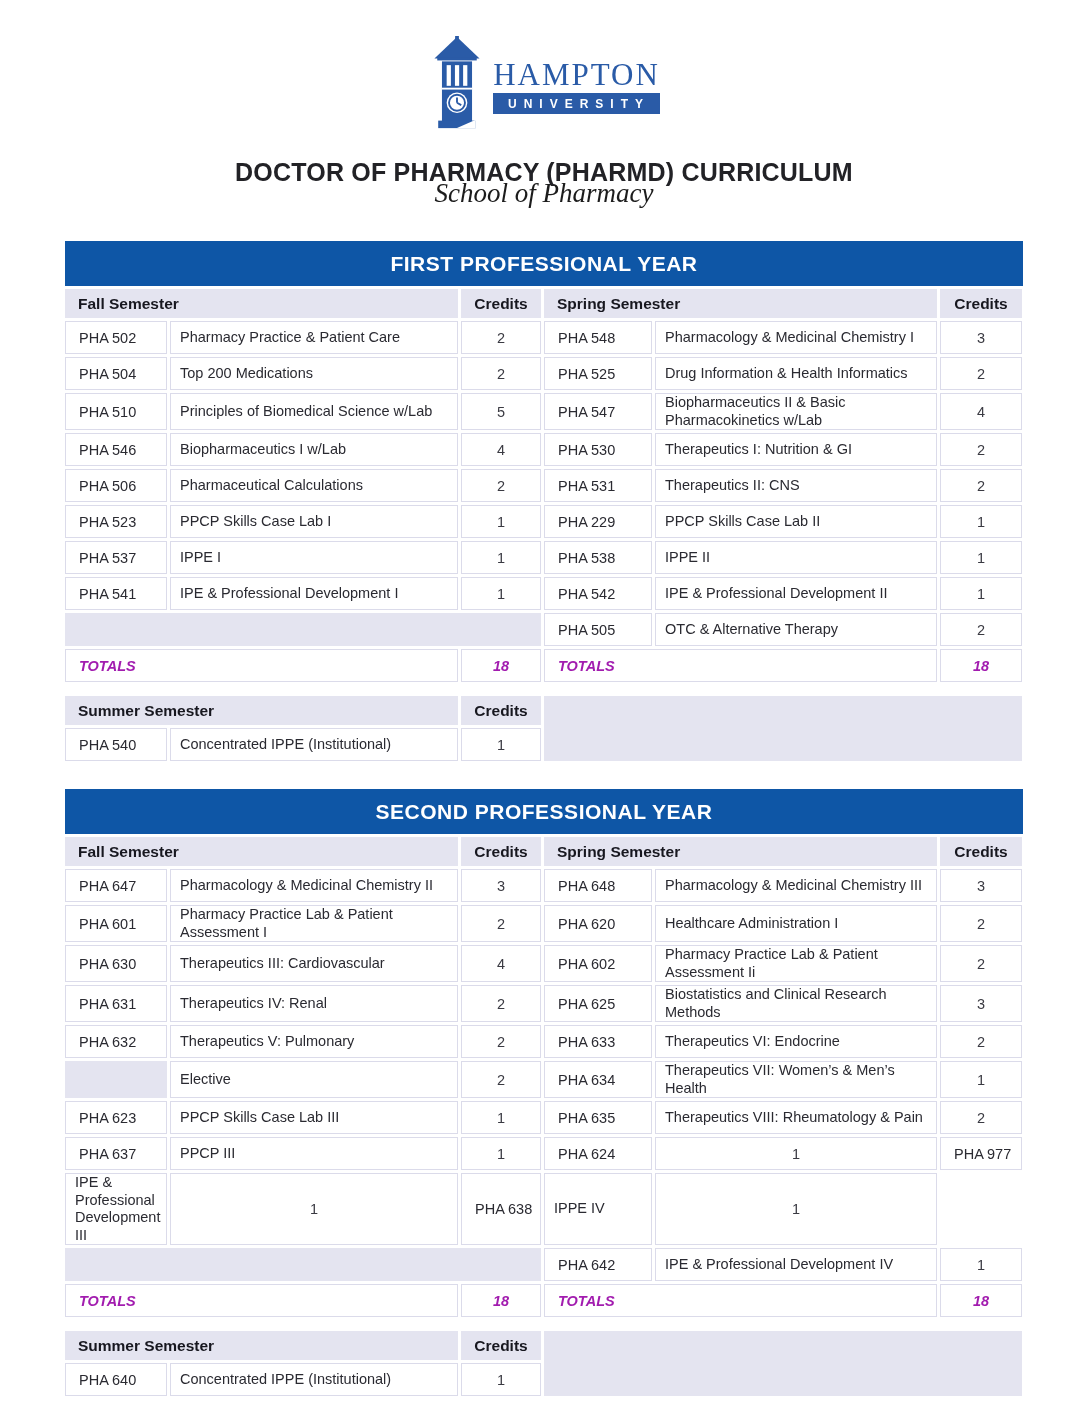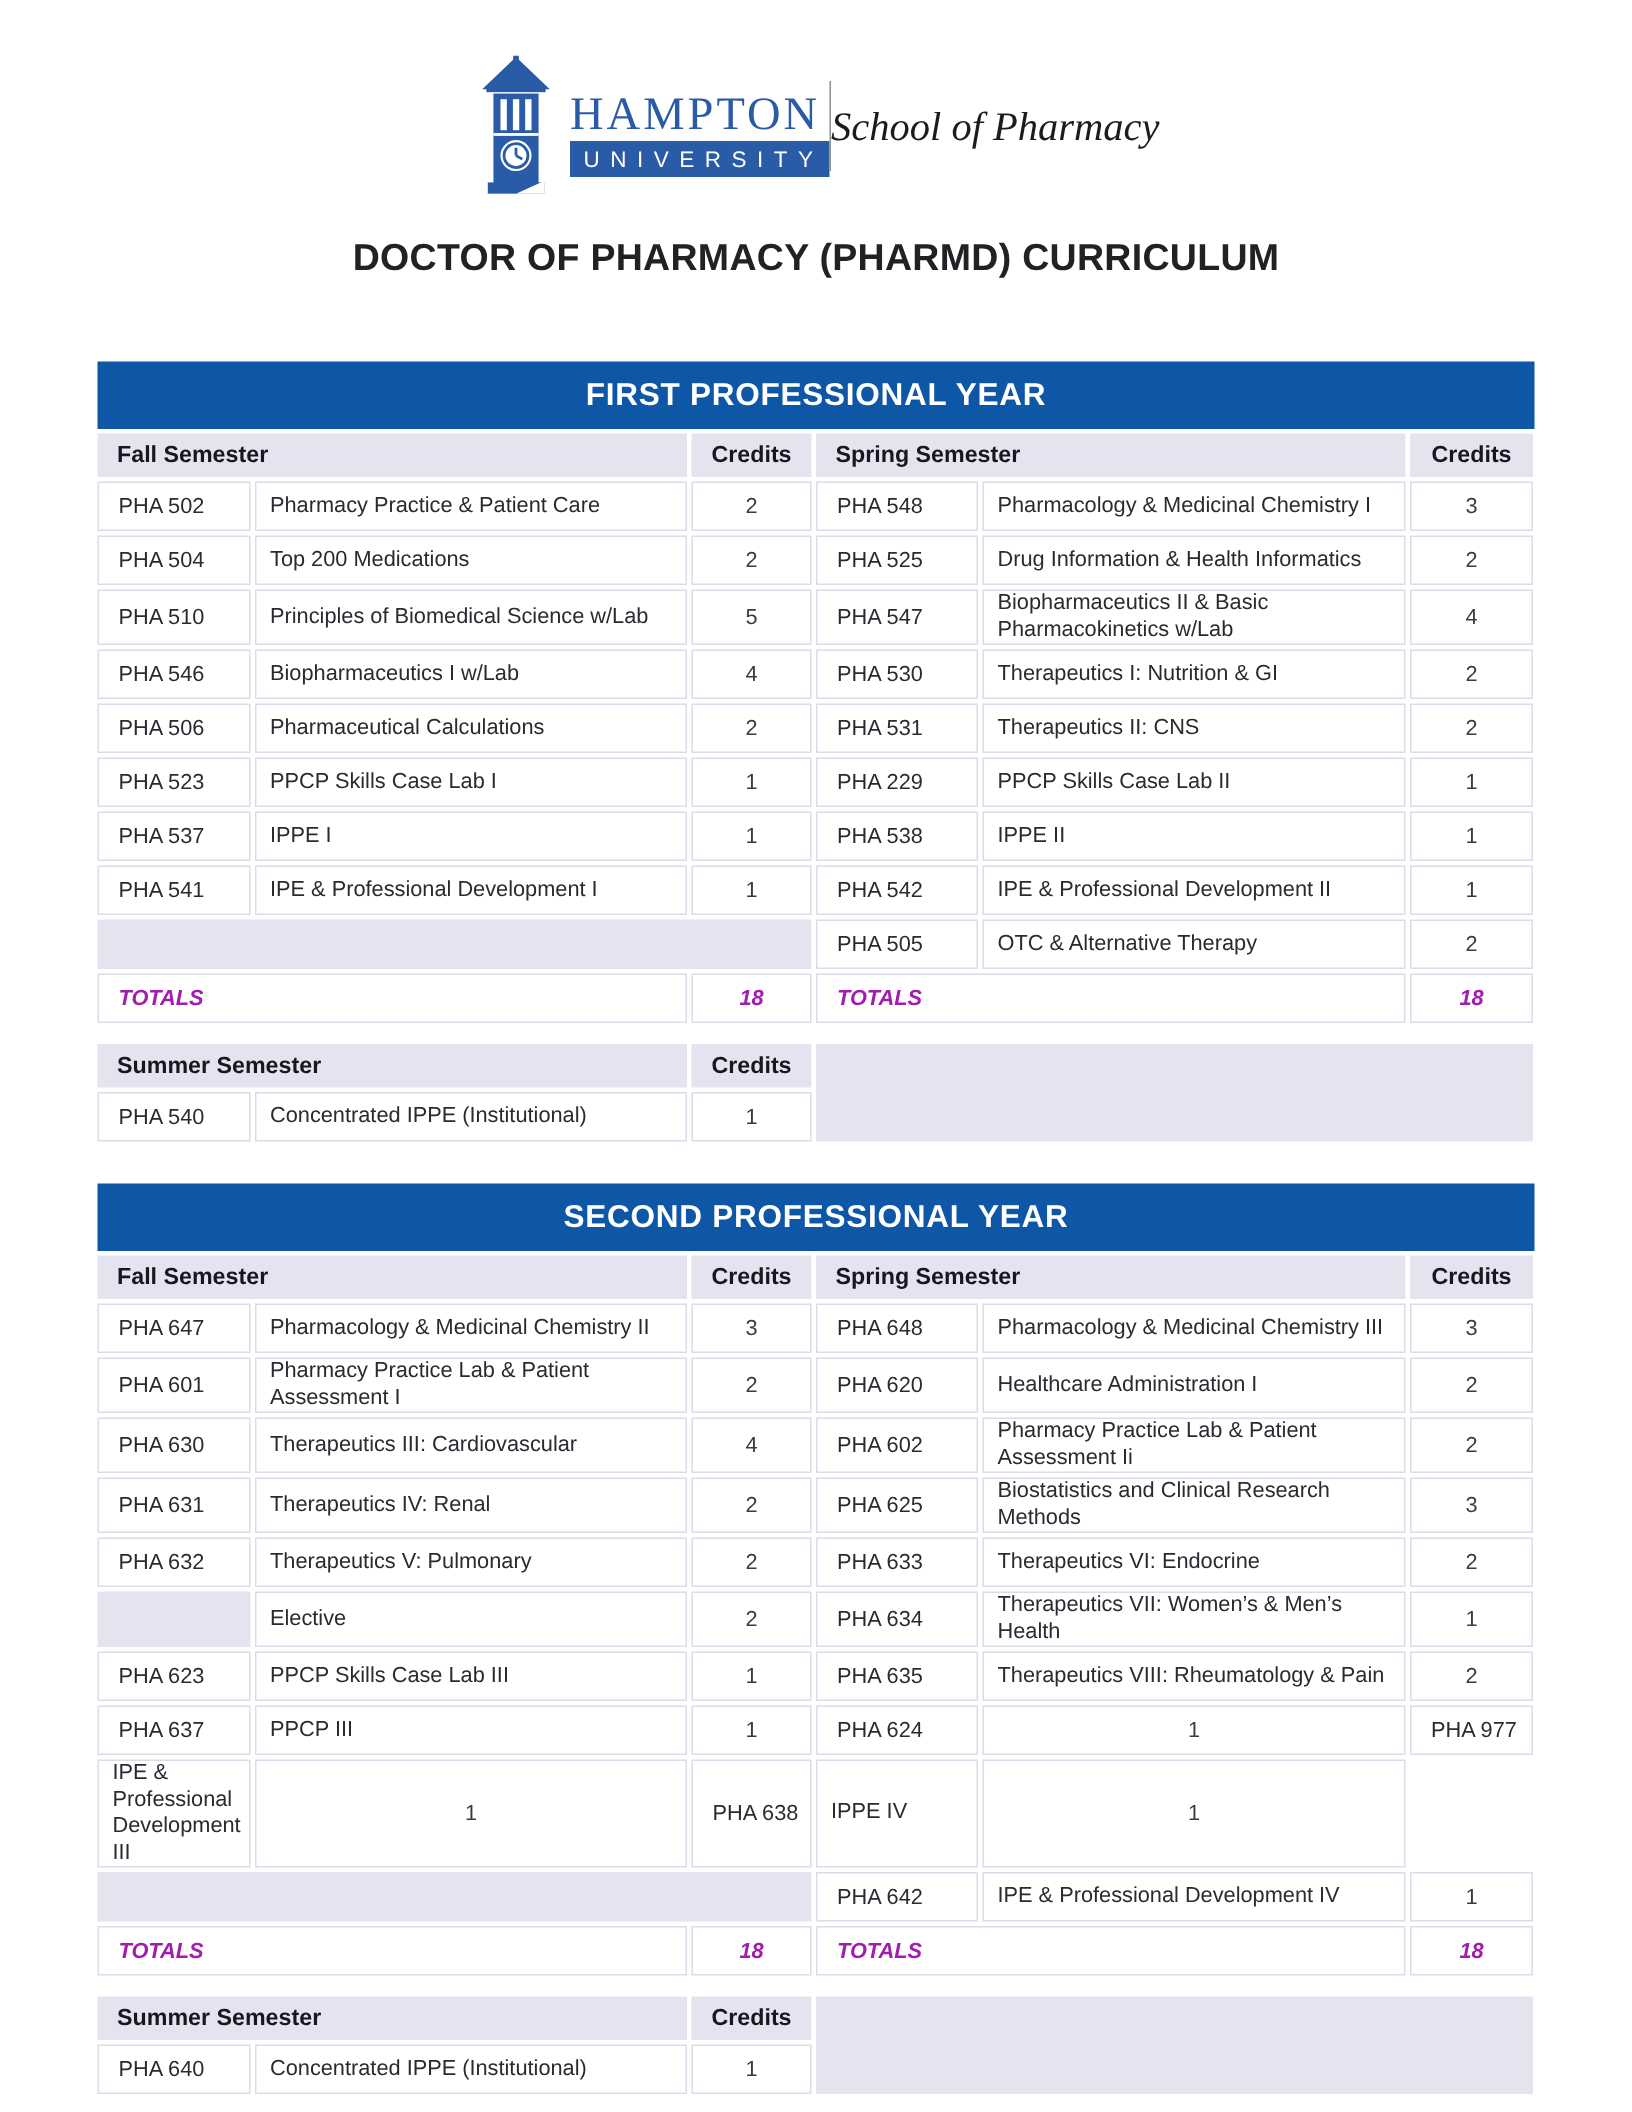--- a/index.html
+++ b/index.html
@@ -7,26 +7,26 @@
     --blue: #0E56A6;
     --logo-blue: #2A5BA7;
     --lav: #E4E4F0;
     --line: #DBDBEA;
     --txt: #2A2A31;
   }
   body { background:#ffffff; font-family:"Liberation Sans", sans-serif; color:var(--txt); }
   .page { width:1088px; min-height:1408px; padding:36px 65px 26px; background:#fff; }
 
   
-  .logo-row { display:flex; justify-content:center; align-items:center; height:96px; }
+  .logo-row { display:flex; align-items:center; gap:24px; height:96px;flex-direction:column; }
   .logo { display:flex; align-items:flex-start; gap:7px; }
   .tower { width:58px; height:94px; flex:0 0 auto; }
   .wordmark { display:flex; flex-direction:column; margin-top:24px; }
   .hampton { font-family:"Liberation Serif", serif; color:var(--logo-blue); font-size:31px; line-height:30px; letter-spacing:2px; }
-  .univ-bar { background:var(--logo-blue); color:#fff; font-size:15px; font-weight:normal; letter-spacing:7px; padding:4px 4px 3px 9px; margin-top:3px; text-align:center; }
+  .univ-bar { background:var(--logo-blue); color:#fff; font-size:12px; font-weight:bold; letter-spacing:7px; padding:4px 4px 3px 9px; margin-top:3px; text-align:center; }
   .vdiv { width:1px; height:60px; background:#8f8f8f; }
   .school { font-family:"Liberation Serif", serif; font-style:italic; font-size:27px; color:#1c1c1c; }
 
   .title { text-align:center; font-size:25px; font-weight:bold; color:#222226; margin-top:26px; letter-spacing:0.2px; }
 
   .tables { margin-top:54px; }
   .year { margin-bottom:21px;margin-top:28px; }
   .banner { background:var(--blue); color:#fff; font-weight:bold; font-size:21px; letter-spacing:0.5px;
             height:45px; display:flex; align-items:center; justify-content:center; margin-bottom:3px; }
 

